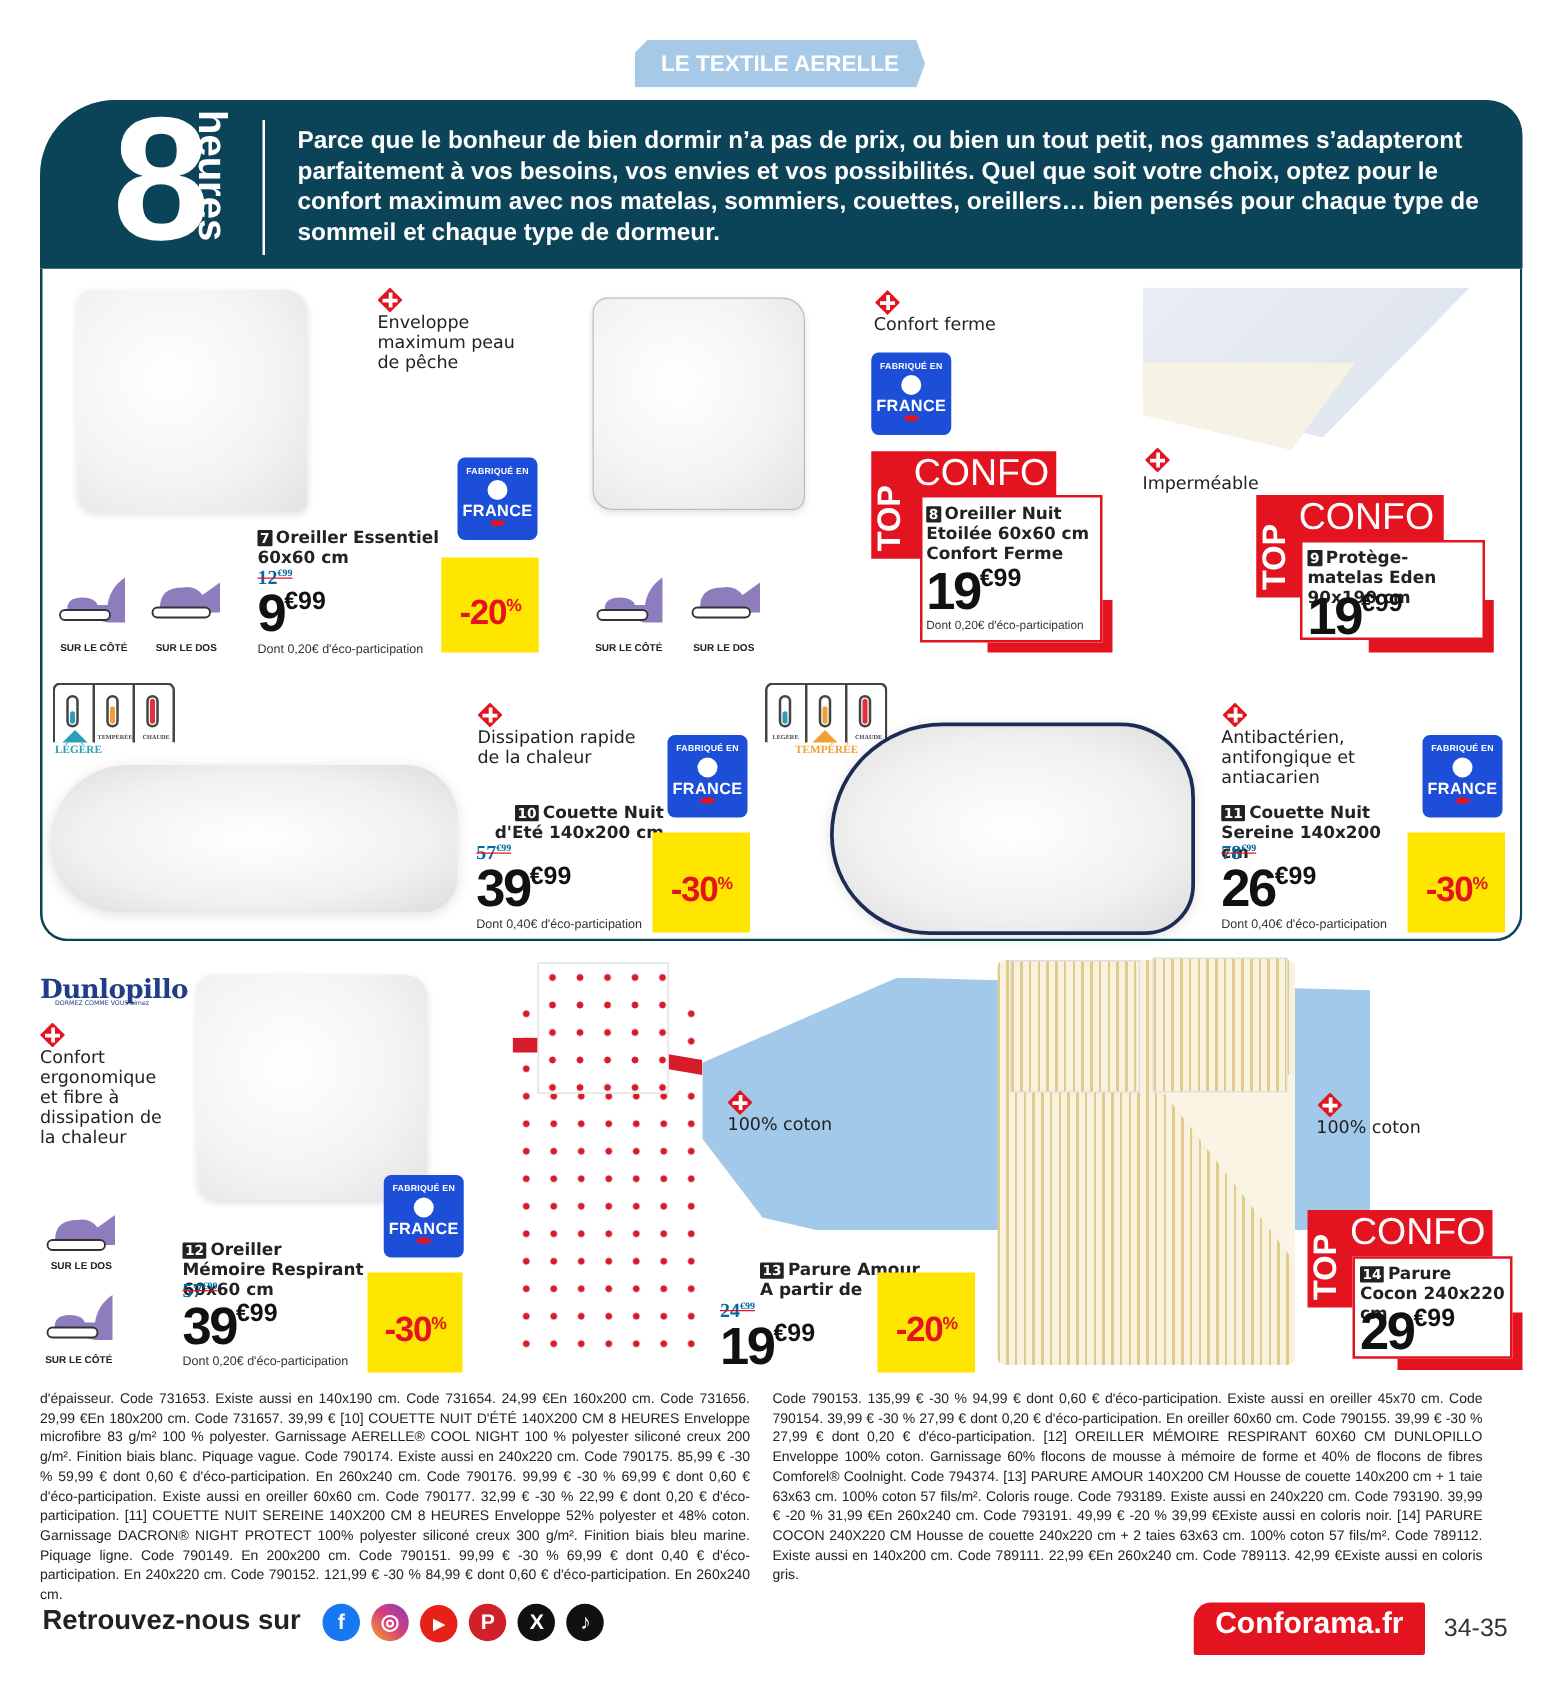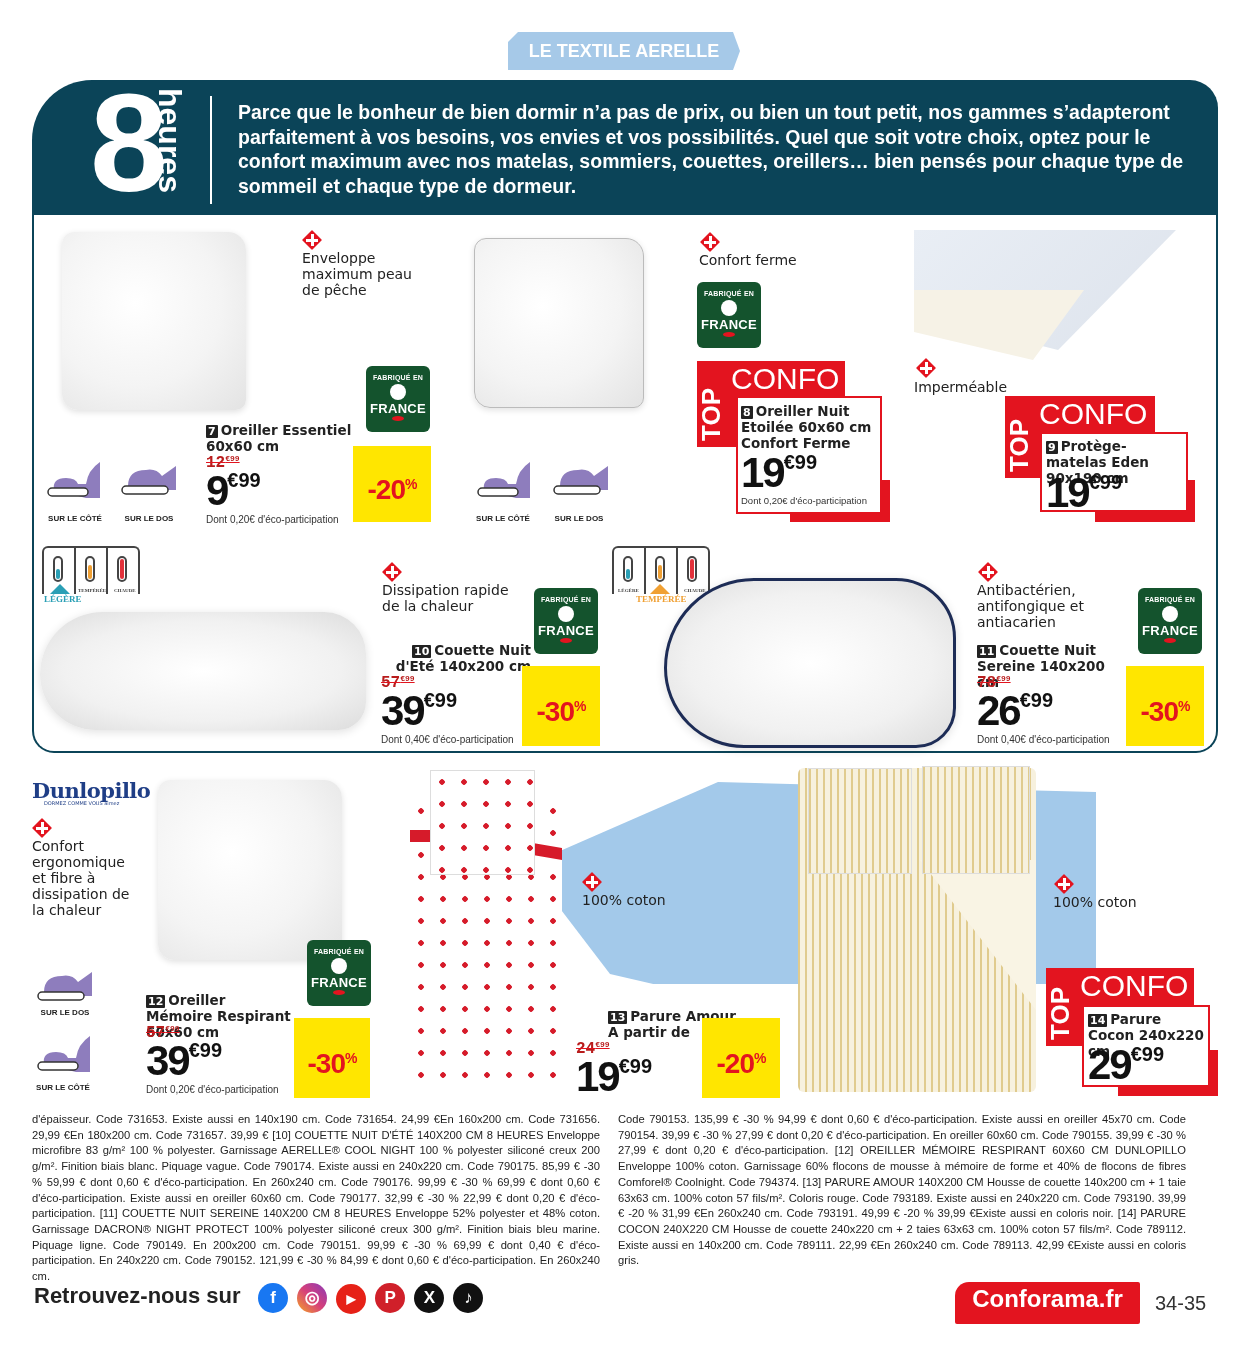--- a/index.html
+++ b/index.html
@@ -26,32 +26,32 @@
   .mattress-top { background: linear-gradient(135deg, #e9eef5 0%, #dde3ec 100%); }
   .duvet { background: radial-gradient(ellipse at 50% 50%, #ffffff 0%, #f1f1f1 60%, #dcdcdc 100%); border-radius: 90px 60px 40px 80px; box-shadow: 0 2px 10px rgba(0,0,0,.12); }
 
   .plus-icon { width: 20px; height: 20px; border-radius: 50%; background: #e3141f; clip-path: polygon(50% 0, 100% 50%, 50% 100%, 0 50%); position: absolute; }
   .plus-icon::before, .plus-icon::after { content: ""; position: absolute; background: #fff; }
   .plus-icon::before { left: 9px; top: 4px; width: 3px; height: 12px; }
   .plus-icon::after { left: 4px; top: 9px; width: 12px; height: 3px; }
 
   .feature { font-family: "DejaVu Sans", sans-serif; font-size: 14px; line-height: 16px; color: #222; }
 
-  .france-badge { width: 64px; height: 66px; background: #14532d; border-radius: 6px; color: #fff; text-align: center; font-family: "Liberation Sans", sans-serif; }
+  .france-badge { width: 64px; height: 66px; background: #1d4ed8; border-radius: 6px; color: #fff; text-align: center; font-family: "Liberation Sans", sans-serif; }
   .france-badge .fb-top { font-size: 7px; font-weight: bold; margin-top: 8px; letter-spacing: .2px; }
   .france-badge .fb-map { width: 16px; height: 16px; border-radius: 50%; background: #fff; margin: 3px auto 0; }
   .france-badge .fb-name { font-size: 13px; font-weight: bold; margin-top: 1px; letter-spacing: .3px; }
   .france-badge .fb-pin { width: 12px; height: 5px; border-radius: 50%; background: #e3141f; margin: 0 auto; }
 
   .discount { background: #ffe600; color: #e3141f; font-family: "Liberation Sans", sans-serif; font-weight: bold; font-size: 28px; text-align: center; letter-spacing: -1px; }
   .discount sup { font-size: 14px; vertical-align: 10px; }
 
   .pname { font-family: "DejaVu Sans", sans-serif; font-weight: bold; font-size: 13.5px; line-height: 16px; color: #222; }
   .pnum { display: inline-block; background: #222; color: #fff; font-size: 11px; line-height: 13px; padding: 0 2px; margin-right: 3px; border-radius: 1px; font-weight: bold; }
-  .old-price { font-family: Liberation Mono, monospace; font-weight: bold; font-size: 16px; color: #b91c1c; text-decoration: line-through; text-decoration-color: #e3141f; }
+  .old-price { font-family: Liberation Serif, serif; font-weight: bold; font-size: 16px; color: #0369a1; text-decoration: line-through; text-decoration-color: #e3141f; }
   .old-price sup { font-size: 8px; }
   .price { font-family: "Liberation Sans", sans-serif; font-weight: bold; color: #111; line-height: 1; letter-spacing: -2px; }
   .price .big { font-size: 42px; }
   .price sup { font-size: 20px; vertical-align: 18px; letter-spacing: 0; }
   .eco { font-family: "Liberation Sans", sans-serif; font-size: 10px; color: #333; }
 
   
   .topconfo { background: #e3141f; }
   .topconfo .tc-top { position: absolute; left: 2px; bottom: 6px; transform: rotate(-90deg); transform-origin: left bottom; left: 30px; color: #fff; font-family: "Liberation Sans", sans-serif; font-weight: bold; font-size: 26px; width: 80px; }
   .topconfo .tc-confo { position: absolute; left: 34px; top: 0; color: #fff; font-family: "Liberation Sans", sans-serif; font-size: 30px; line-height: 36px; }

